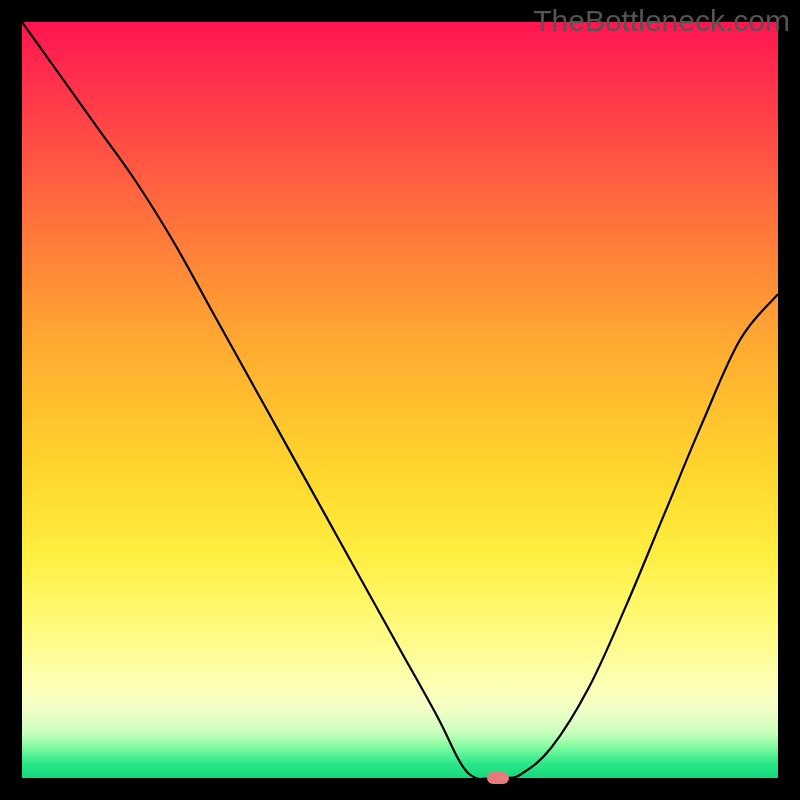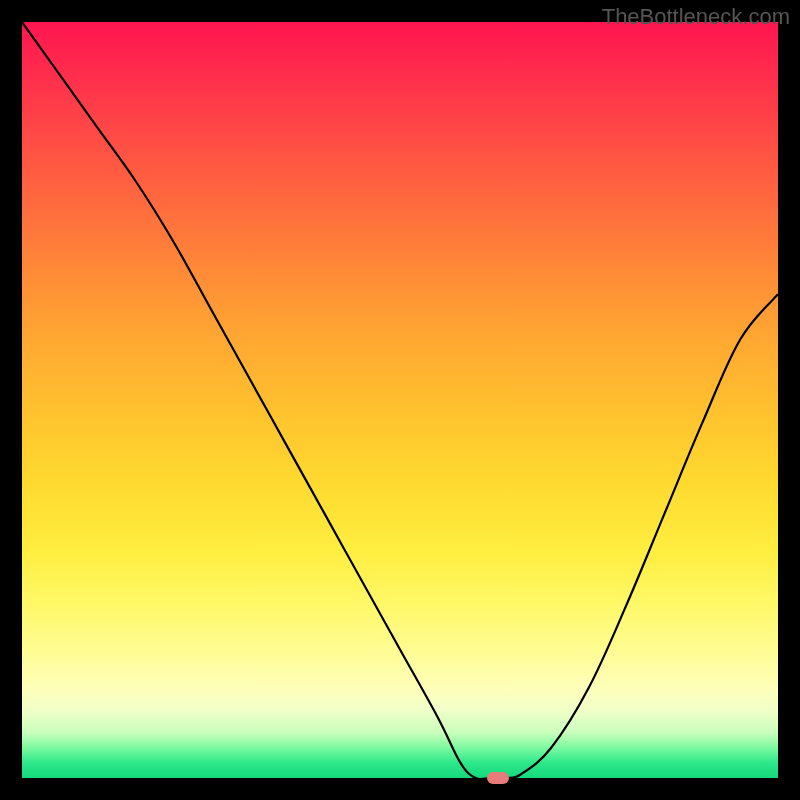--- a/index.html
+++ b/index.html
@@ -8,21 +8,21 @@
     height: 800px;
     background: #000;
     position: relative;
     font-family: Arial, sans-serif;
   }
   .watermark {
     position: absolute;
     top: 4px;
     right: 10px;
     color: #555;
-    font-size: 22px;
+    font-size: 30px;
     font-weight: 500;
     z-index: 10;
   }
   .plot-area {
     position: absolute;
     left: 22px;
     top: 22px;
     width: 756px;
     height: 756px;
   }

